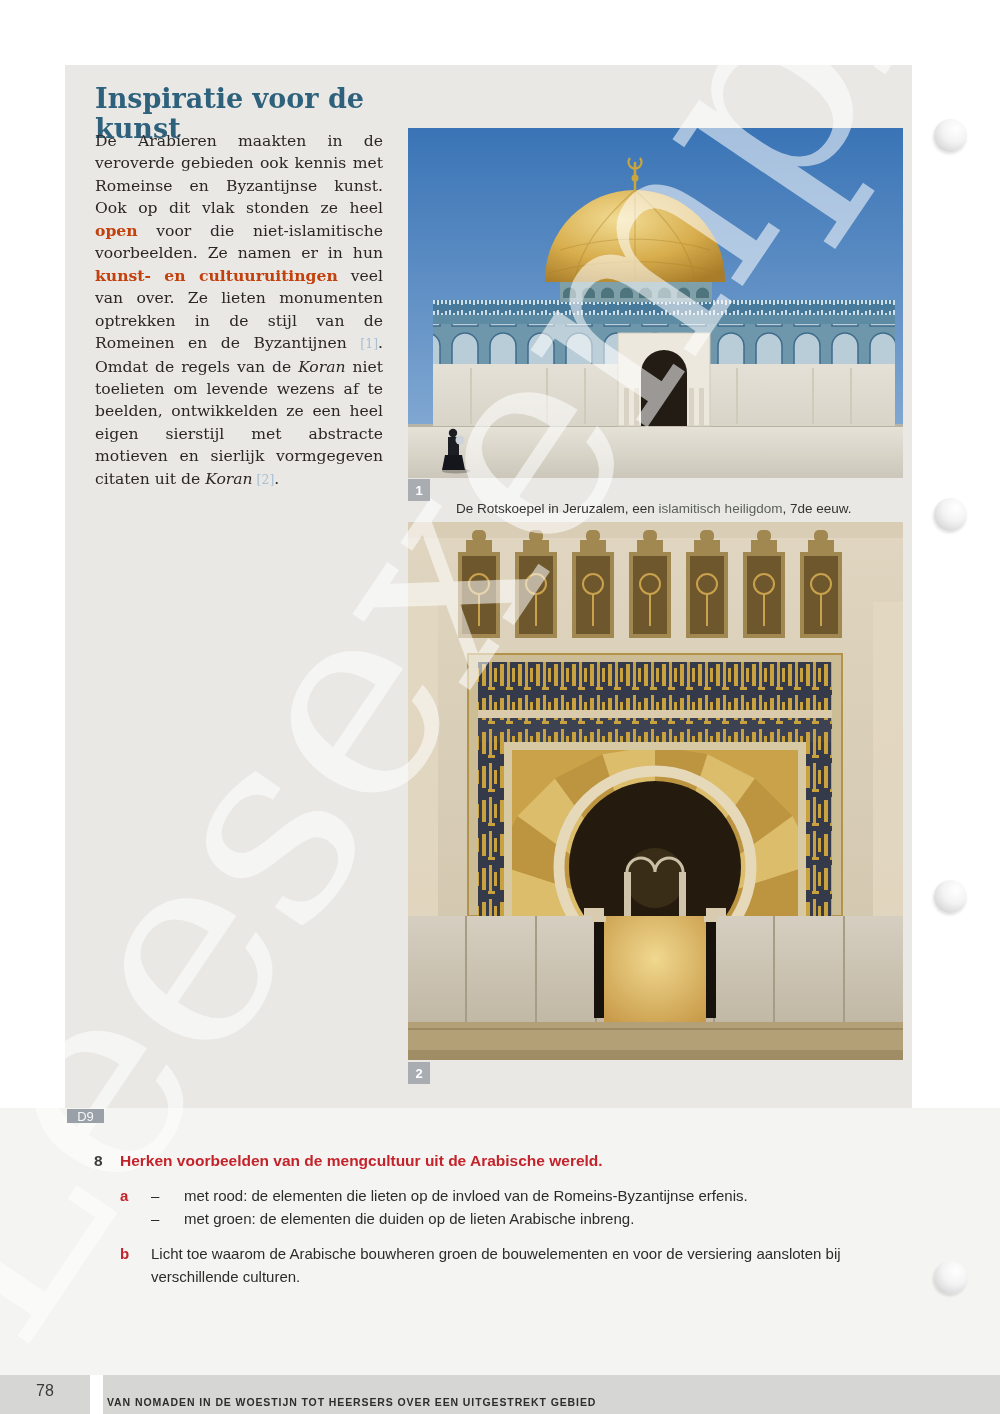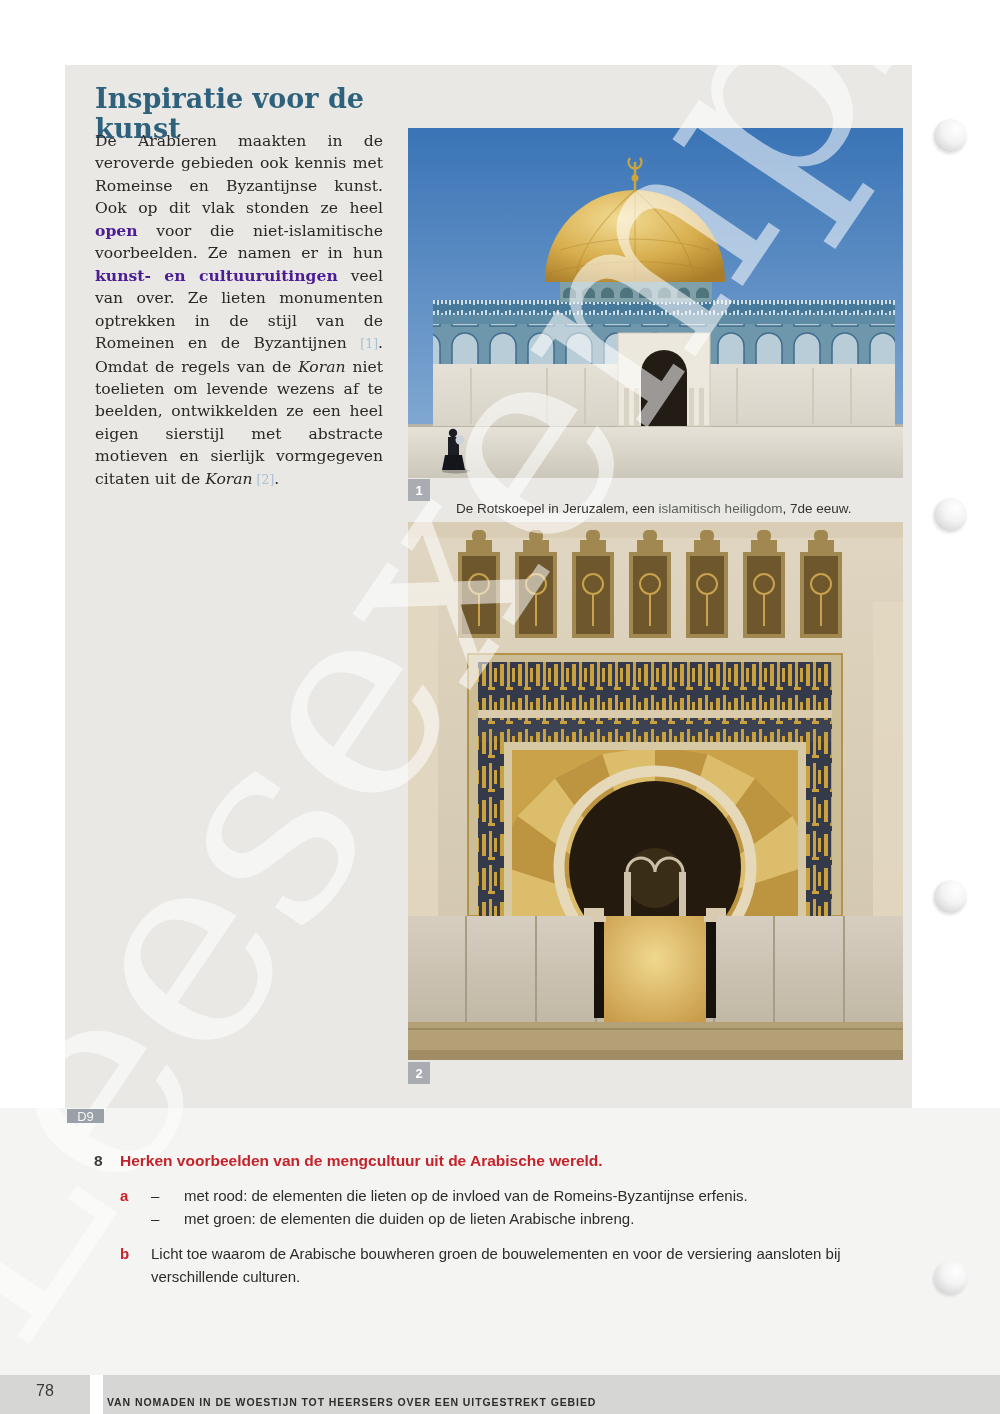--- a/index.html
+++ b/index.html
@@ -28,21 +28,21 @@
   .headline {
     position:absolute; left:95px; top:84px; width:300px; z-index:3;
     font-family:"DejaVu Serif", serif; font-weight:700;
     font-size:27px; line-height:30px; color:#2e617c;
   }
   .bodytext {
     position:absolute; left:95px; top:130px; width:288px; z-index:3;
     font-family:"DejaVu Serif", serif; font-size:15.6px; line-height:22.45px;
     color:#2b2724; text-align:justify; hyphens:auto; -webkit-hyphens:auto;
   }
-  .kw { color:#4c1d95; font-weight:700; }
+  .kw { color:#c2410c; font-weight:700; }
   .it { font-style:italic; }
   .ref { color:#a9bfd3; font-size:12.5px; }
 
   .caption { position:absolute; left:408px; width:500px; display:flex; align-items:flex-start; z-index:3; }
   .cap-badge {
     width:22px; height:22px; flex:0 0 22px; background:#a9adb2; color:#ffffff;
     font-size:13px; font-weight:700; display:flex; align-items:center; justify-content:center;
   }
   .cap-text { padding-top:21px; margin-left:26px; font-size:13.5px; color:#33322f; line-height:17px; }
   .cap-term { color:#5d635b; }

